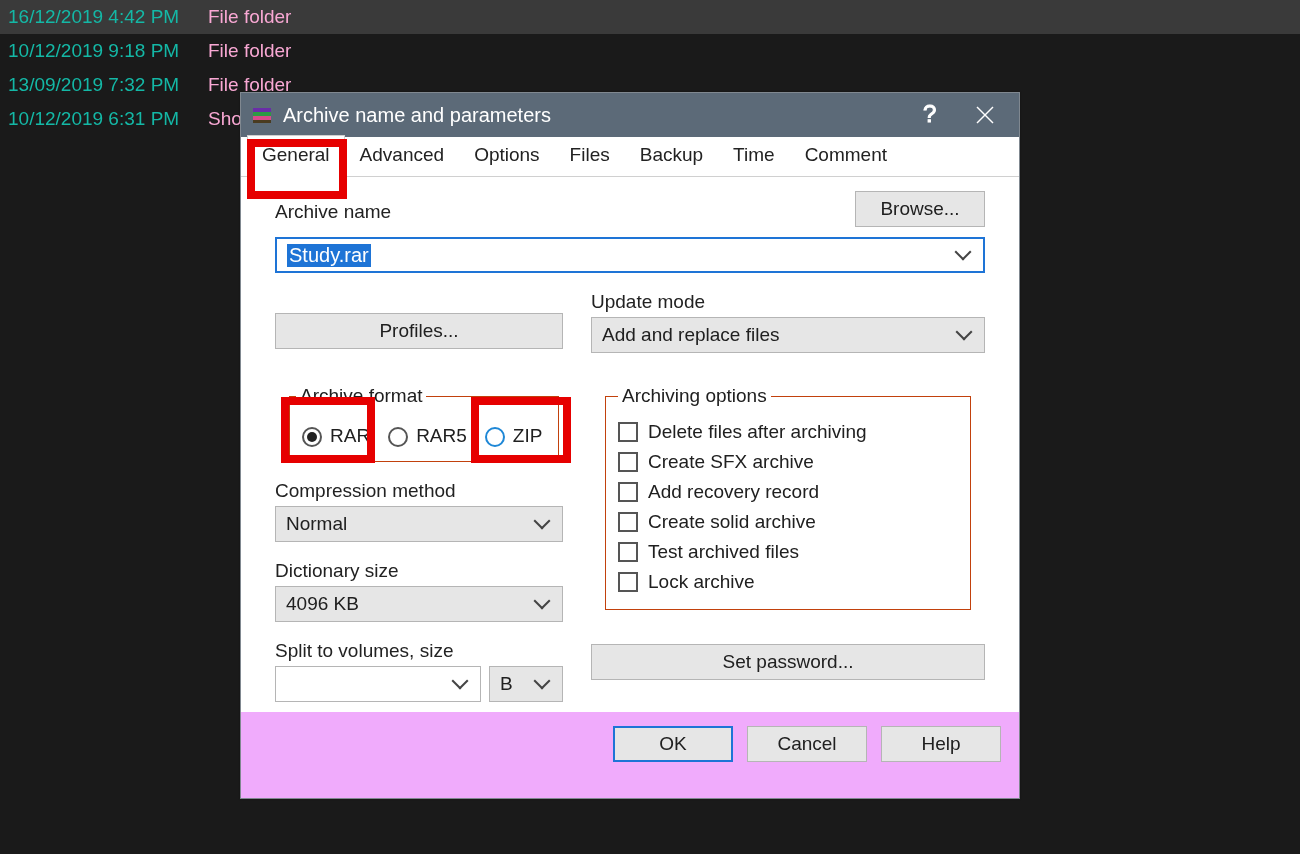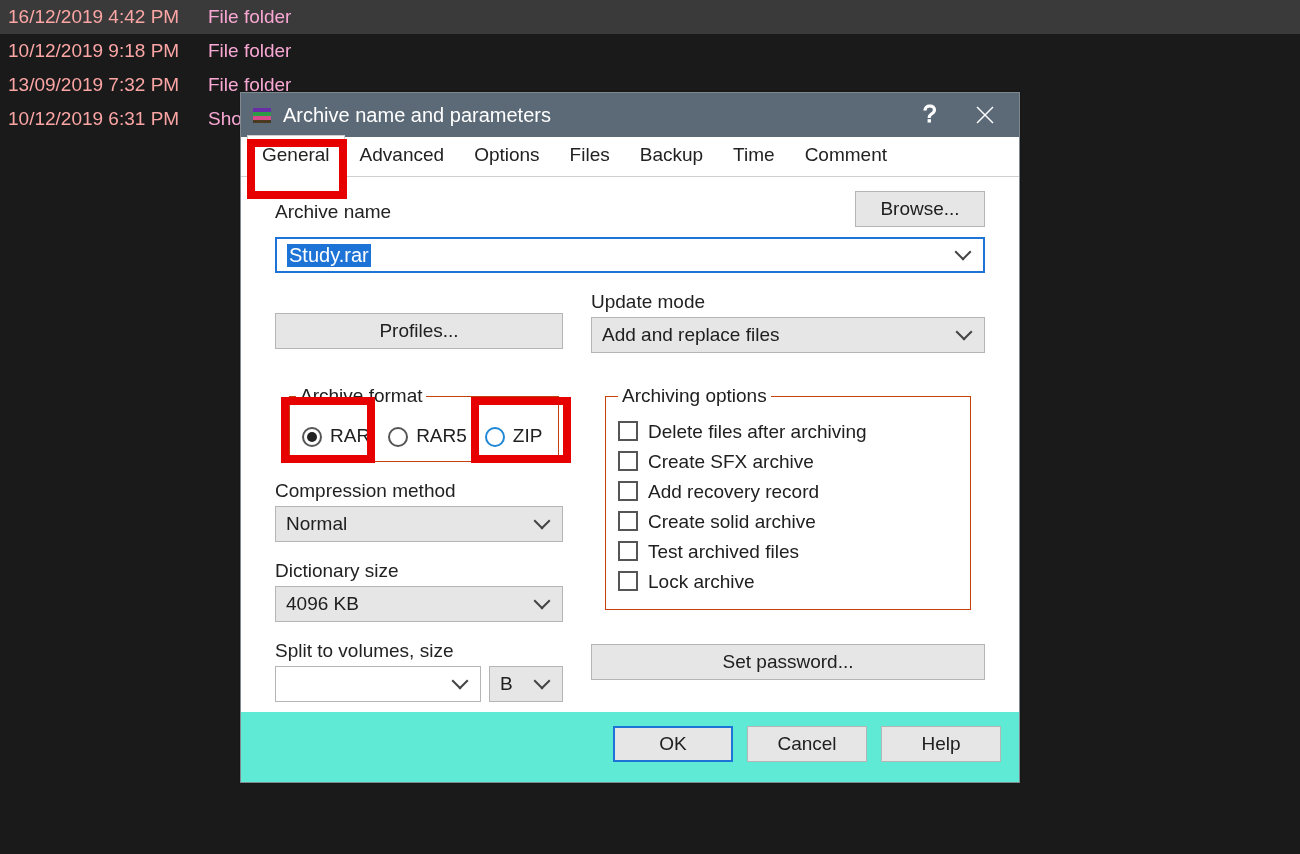--- a/index.html
+++ b/index.html
@@ -18,29 +18,29 @@
     position: absolute;
     left: 0; top: 0; right: 0;
   }
   .row {
     display: flex;
     align-items: center;
     height: 34px;
     padding-left: 8px;
   }
   .row.selected { background: #3a3a3a; }
-  .row .date { width: 200px; color: #fca5a5; }
+  .row .date { width: 200px; color: #14b8a6; }
   .row .type { color: #f9a8d4; }
 
   
   .dialog {
     position: absolute;
     left: 240px; top: 92px;
     width: 780px;
-    background: #5eead4;
+    background: #f0abfc;
     color: #202020;
     border: 1px solid #808890;
     box-shadow: 0 0 2px rgba(0,0,0,0.3);
   }
 
   
   .titlebar {
     height: 44px;
     background: #5c6a78;
     display: flex;
@@ -190,35 +190,35 @@
     margin-right: 8px; display: inline-flex;
     align-items: center; justify-content: center;
   }
   .radio .dot .inner {
     width: 10px; height: 10px;
     background: #222; border-radius: 50%;
   }
   .radio.blue .dot { border-color: #1e87d6; }
 
   .chk {
-    display: flex; 
+    display: flex; align-items: center;
     font-size: 19px;
     padding: 4px 0;
   }
   .chk .box {
     width: 20px; height: 20px;
     border: 2px solid #555;
     margin-right: 10px;
   }
 
   
   .buttonbar {
     display: flex; justify-content: flex-end;
     gap: 14px;
-    padding: 14px 18px 20px;
+    padding: 14px 18px 36px;
   }
   .buttonbar .btn { width: 120px; }
   .buttonbar .btn.primary { border: 2px solid #1e74d6; }
 
   .left-col { width: 288px; }
   .right-col { flex: 1; }
 
   .mb10 { margin-bottom: 10px; }
   .mb18 { margin-bottom: 18px; }
 

